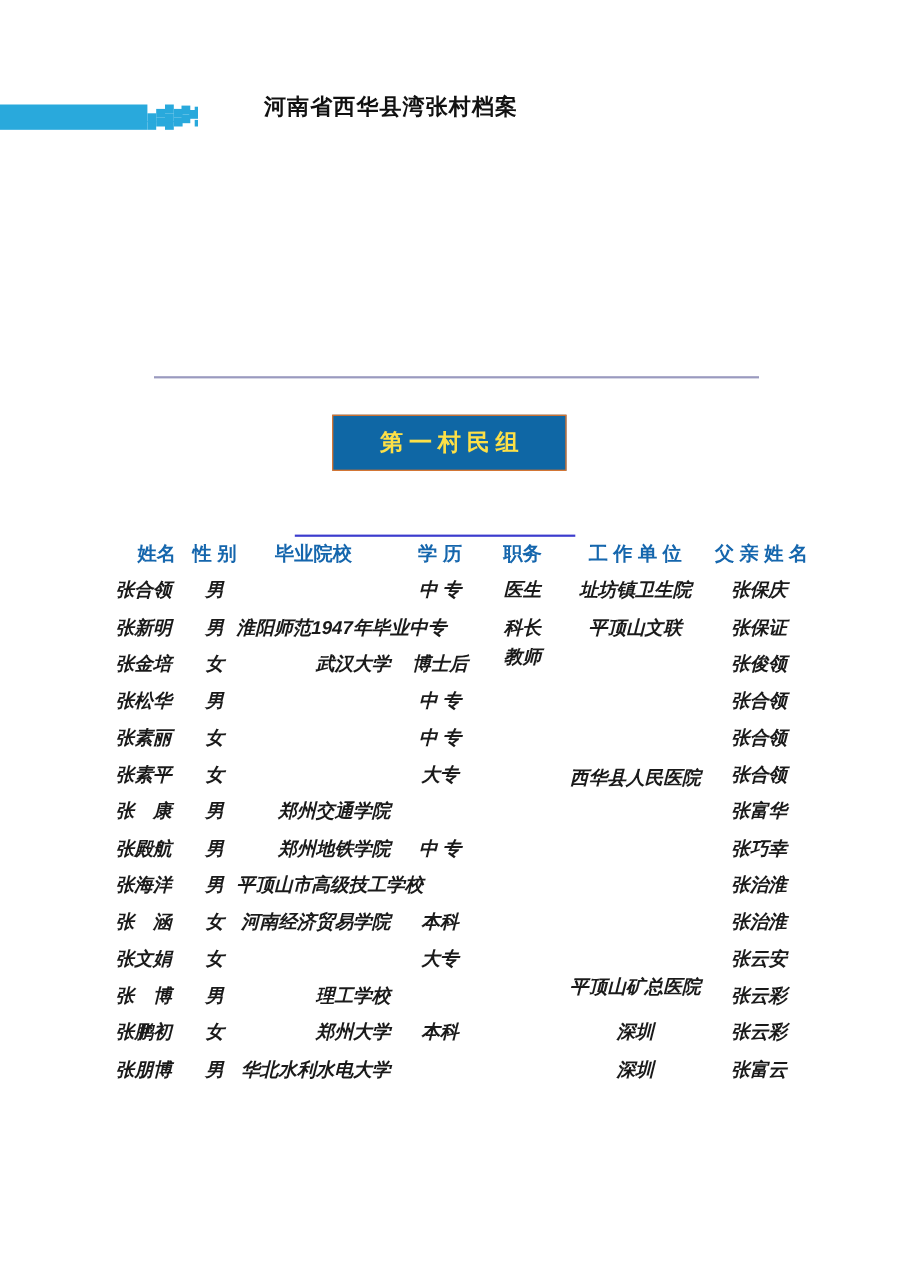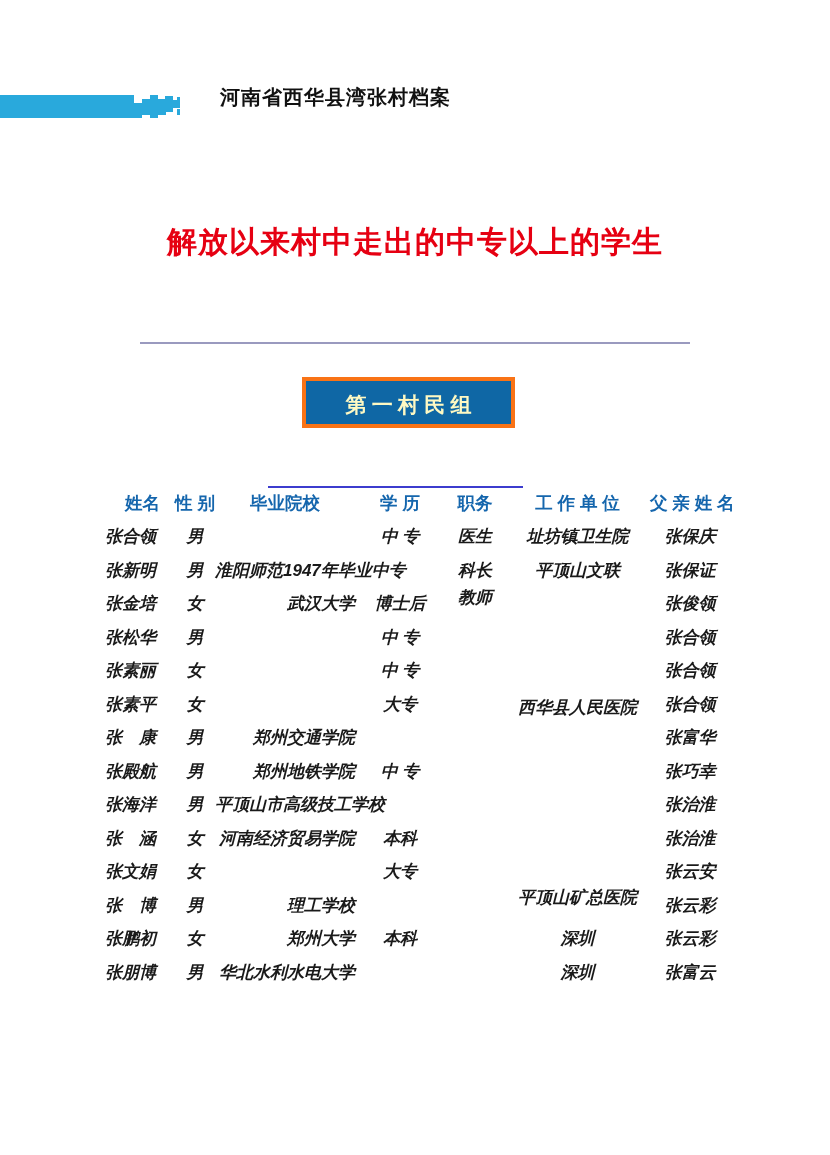--- a/index.html
+++ b/index.html
@@ -25,42 +25,42 @@
       8px 4px #29a9dc, 8px 12px #29a9dc,
       16px 0px #29a9dc, 16px 8px #29a9dc, 16px 15px #29a9dc,
       24px 4px #29a9dc, 24px 12px #29a9dc,
       31px 1px #29a9dc, 31px 9px #29a9dc,
       38px 5px #29a9dc;
   }
   #pixel-dash-1{position:absolute;left:177px;top:97px;width:3px;height:8px;background:#29a9dc;}
   #pixel-dash-2{position:absolute;left:177px;top:109px;width:3px;height:6px;background:#29a9dc;}
 
   #doc-title{
-    position:absolute;left:220px;top:84px;
+    position:absolute;left:240px;top:84px;
     font-size:20px;font-weight:700;color:#111111;
     letter-spacing:1px;white-space:nowrap;
   }
 
   #main-title{
     position:absolute;left:0;top:222px;width:830px;
     text-align:center;
     font-family:"Liberation Serif", serif;
     font-size:30px;font-weight:700;color:#e60012;
     letter-spacing:1px;white-space:nowrap;
   }
 
   #divider{
     position:absolute;left:140px;top:342px;width:550px;height:2px;
     background:#9a9abf;
   }
 
   #section-badge{
     position:absolute;left:302px;top:377px;width:213px;height:51px;
-    background:#0f67a5;border:4px solid #f97316;box-sizing:border-box;
-    color:#fef9c3;font-size:21px;font-weight:700;
+    background:#0f67a5;border:1px solid #f97316;box-sizing:border-box;
+    color:#fde047;font-size:21px;font-weight:700;
     font-family:"Liberation Serif", serif;
     text-align:center;line-height:49px;white-space:nowrap;
   }
 
   #header-rule{
     position:absolute;left:268px;top:486px;width:255px;height:2px;
     background:#3c3cce;
   }
 
   .grid-row{
@@ -96,21 +96,20 @@
 
 <div id="page">
 
   <div id="accent-bar"></div>
   <div id="pixel-dissolve"></div>
   <div id="pixel-dash-1"></div>
   <div id="pixel-dash-2"></div>
 
   <div id="doc-title">河南省西华县湾张村档案</div>
 
-  <div id="main-title">解放以来村中走出的中专以上的学生</div>
 
   <div id="divider"></div>
 
   <div id="section-badge">第 一 村 民 组</div>
 
   <div id="header-rule"></div>
 
   <div id="table-header" class="grid-row">
     <span class="cell h-name">姓名</span>
     <span class="cell c-gender">性 别</span>

